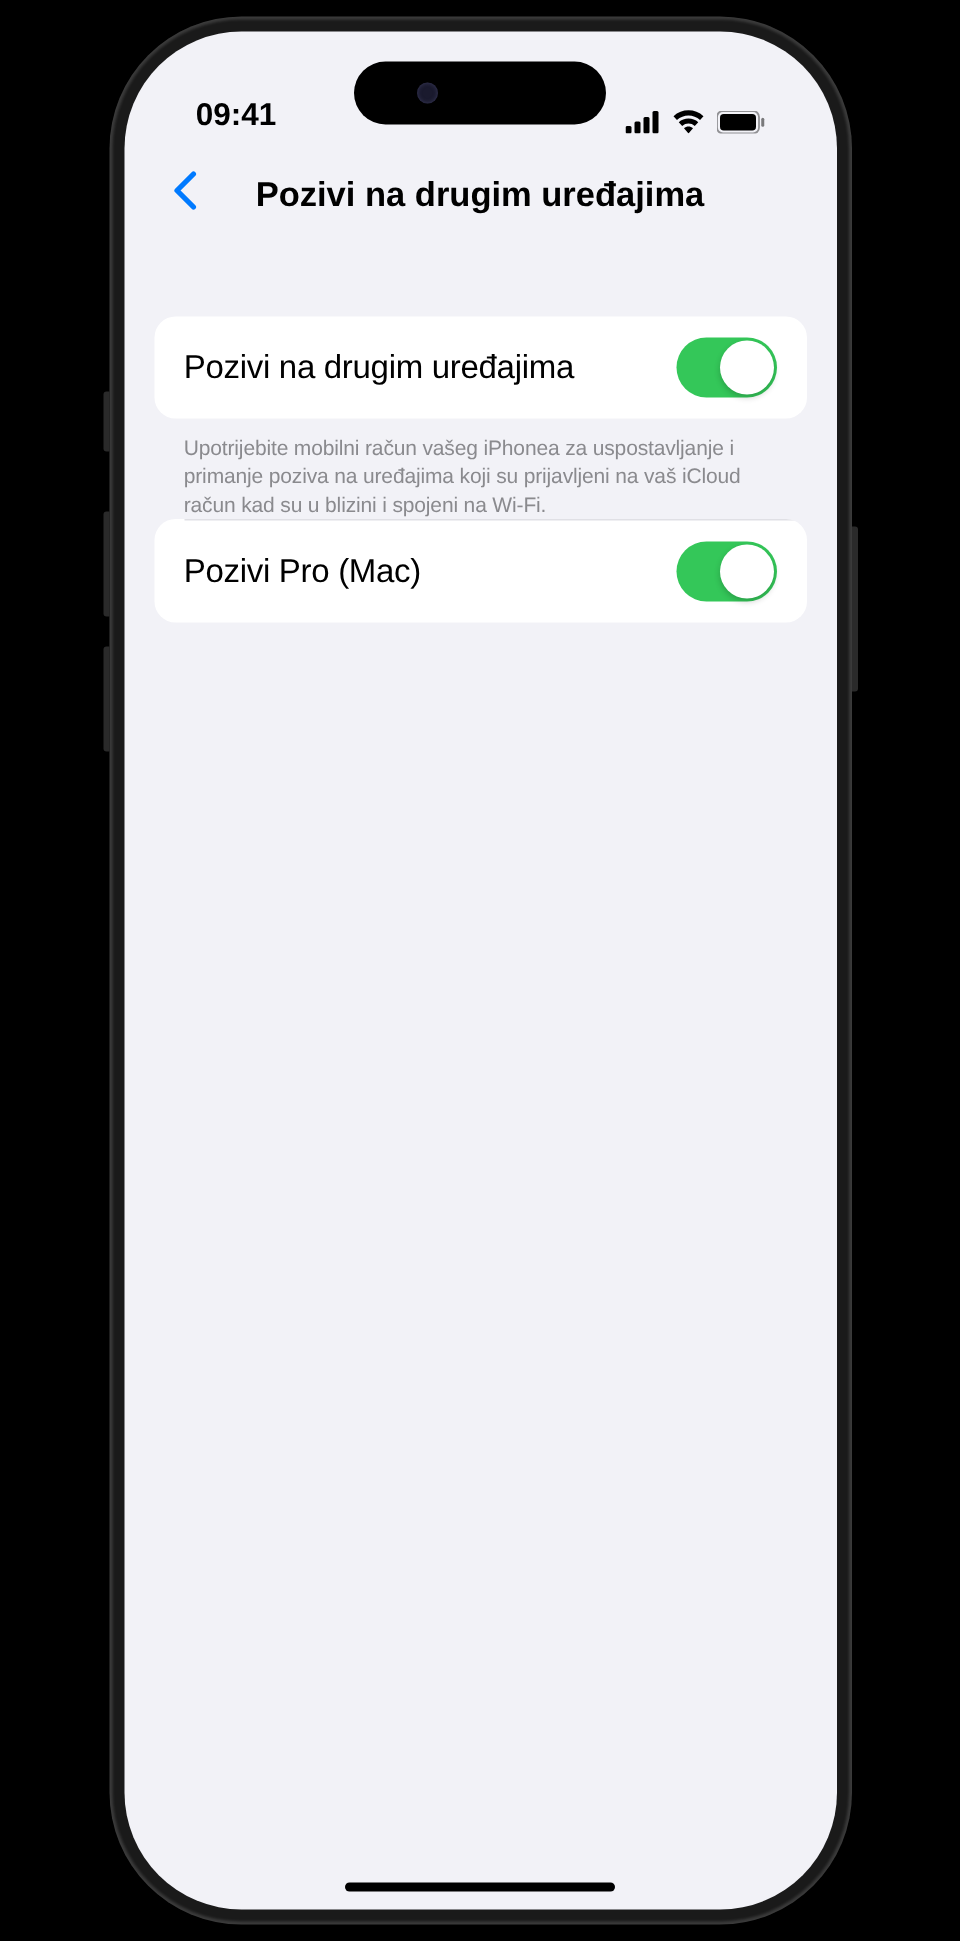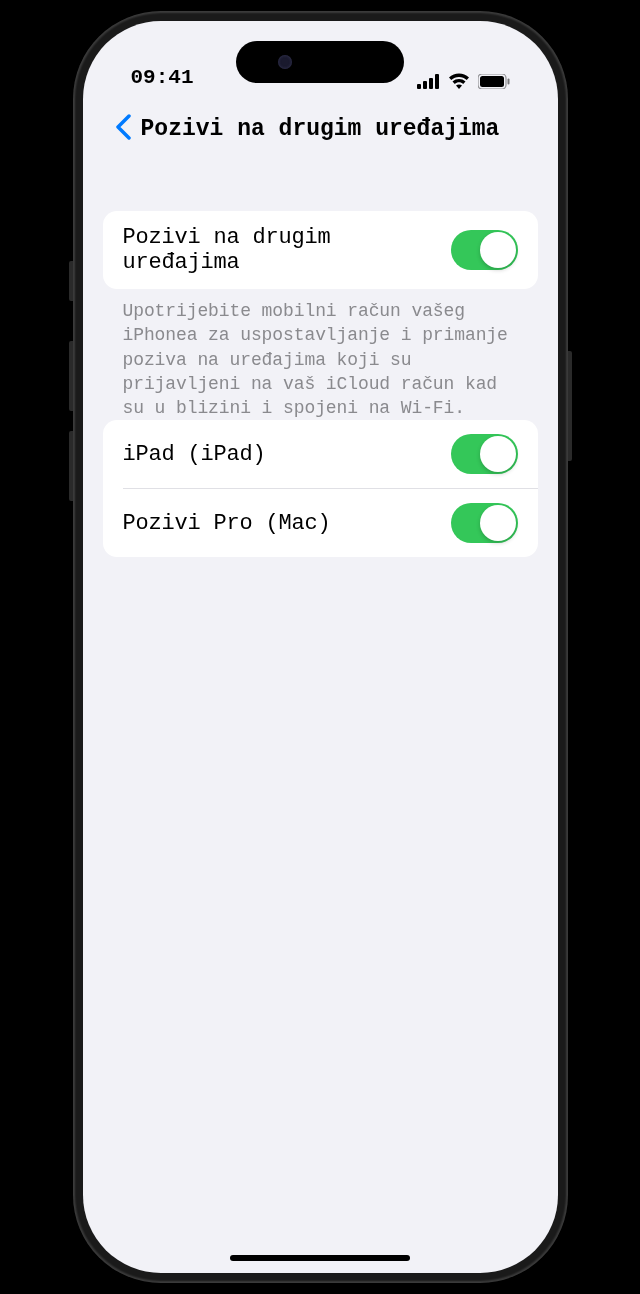--- a/index.html
+++ b/index.html
@@ -18,21 +18,20 @@
       justify-content: center;
     }
     .phone-frame {
       width: 495px;
       height: 1272px;
       background: #1a1a1a;
       border-radius: 88px;
       padding: 10px;
       box-shadow: inset 0 0 2px 2px rgba(255,255,255,0.15);
       position: relative;
-      font-family: Liberation Mono, monospace;
     }
     .phone-buttons-left {
       position: absolute;
       left: -4px;
       top: 250px;
     }
     .side-button {
       width: 4px;
       background: #2a2a2a;
       border-radius: 2px 0 0 2px;
@@ -158,21 +157,21 @@
       width: 36px;
       height: 36px;
       background: #fff;
       border-radius: 50%;
       position: absolute;
       top: 2px;
       right: 2px;
       box-shadow: 0 2px 4px rgba(0,0,0,0.2);
     }
     .footer-text {
-      font-size: 18px;
+      font-size: 14px;
       color: #8a8a8e;
       padding: 10px 20px 0 20px;
       line-height: 1.35;
       letter-spacing: -0.1px;
     }
     .section-header {
       font-size: 17px;
       color: #8a8a8e;
       padding: 40px 20px 10px 20px;
       text-transform: uppercase;
@@ -249,26 +248,20 @@
           <div class="toggle">
             <div class="toggle-knob"></div>
           </div>
         </div>
       </div>
 
       <div class="footer-text">Upotrijebite mobilni račun vašeg iPhonea za uspostavljanje i primanje poziva na uređajima koji su prijavljeni na vaš iCloud račun kad su u blizini i spojeni na Wi-Fi.</div>
 
 
       <div class="card">
-        <div class="row">
-          <div class="row-label">iPad (iPad)</div>
-          <div class="toggle">
-            <div class="toggle-knob"></div>
-          </div>
-        </div>
         <div class="divider"></div>
         <div class="row">
           <div class="row-label">Pozivi Pro (Mac)</div>
           <div class="toggle">
             <div class="toggle-knob"></div>
           </div>
         </div>
       </div>
     </div>
 

